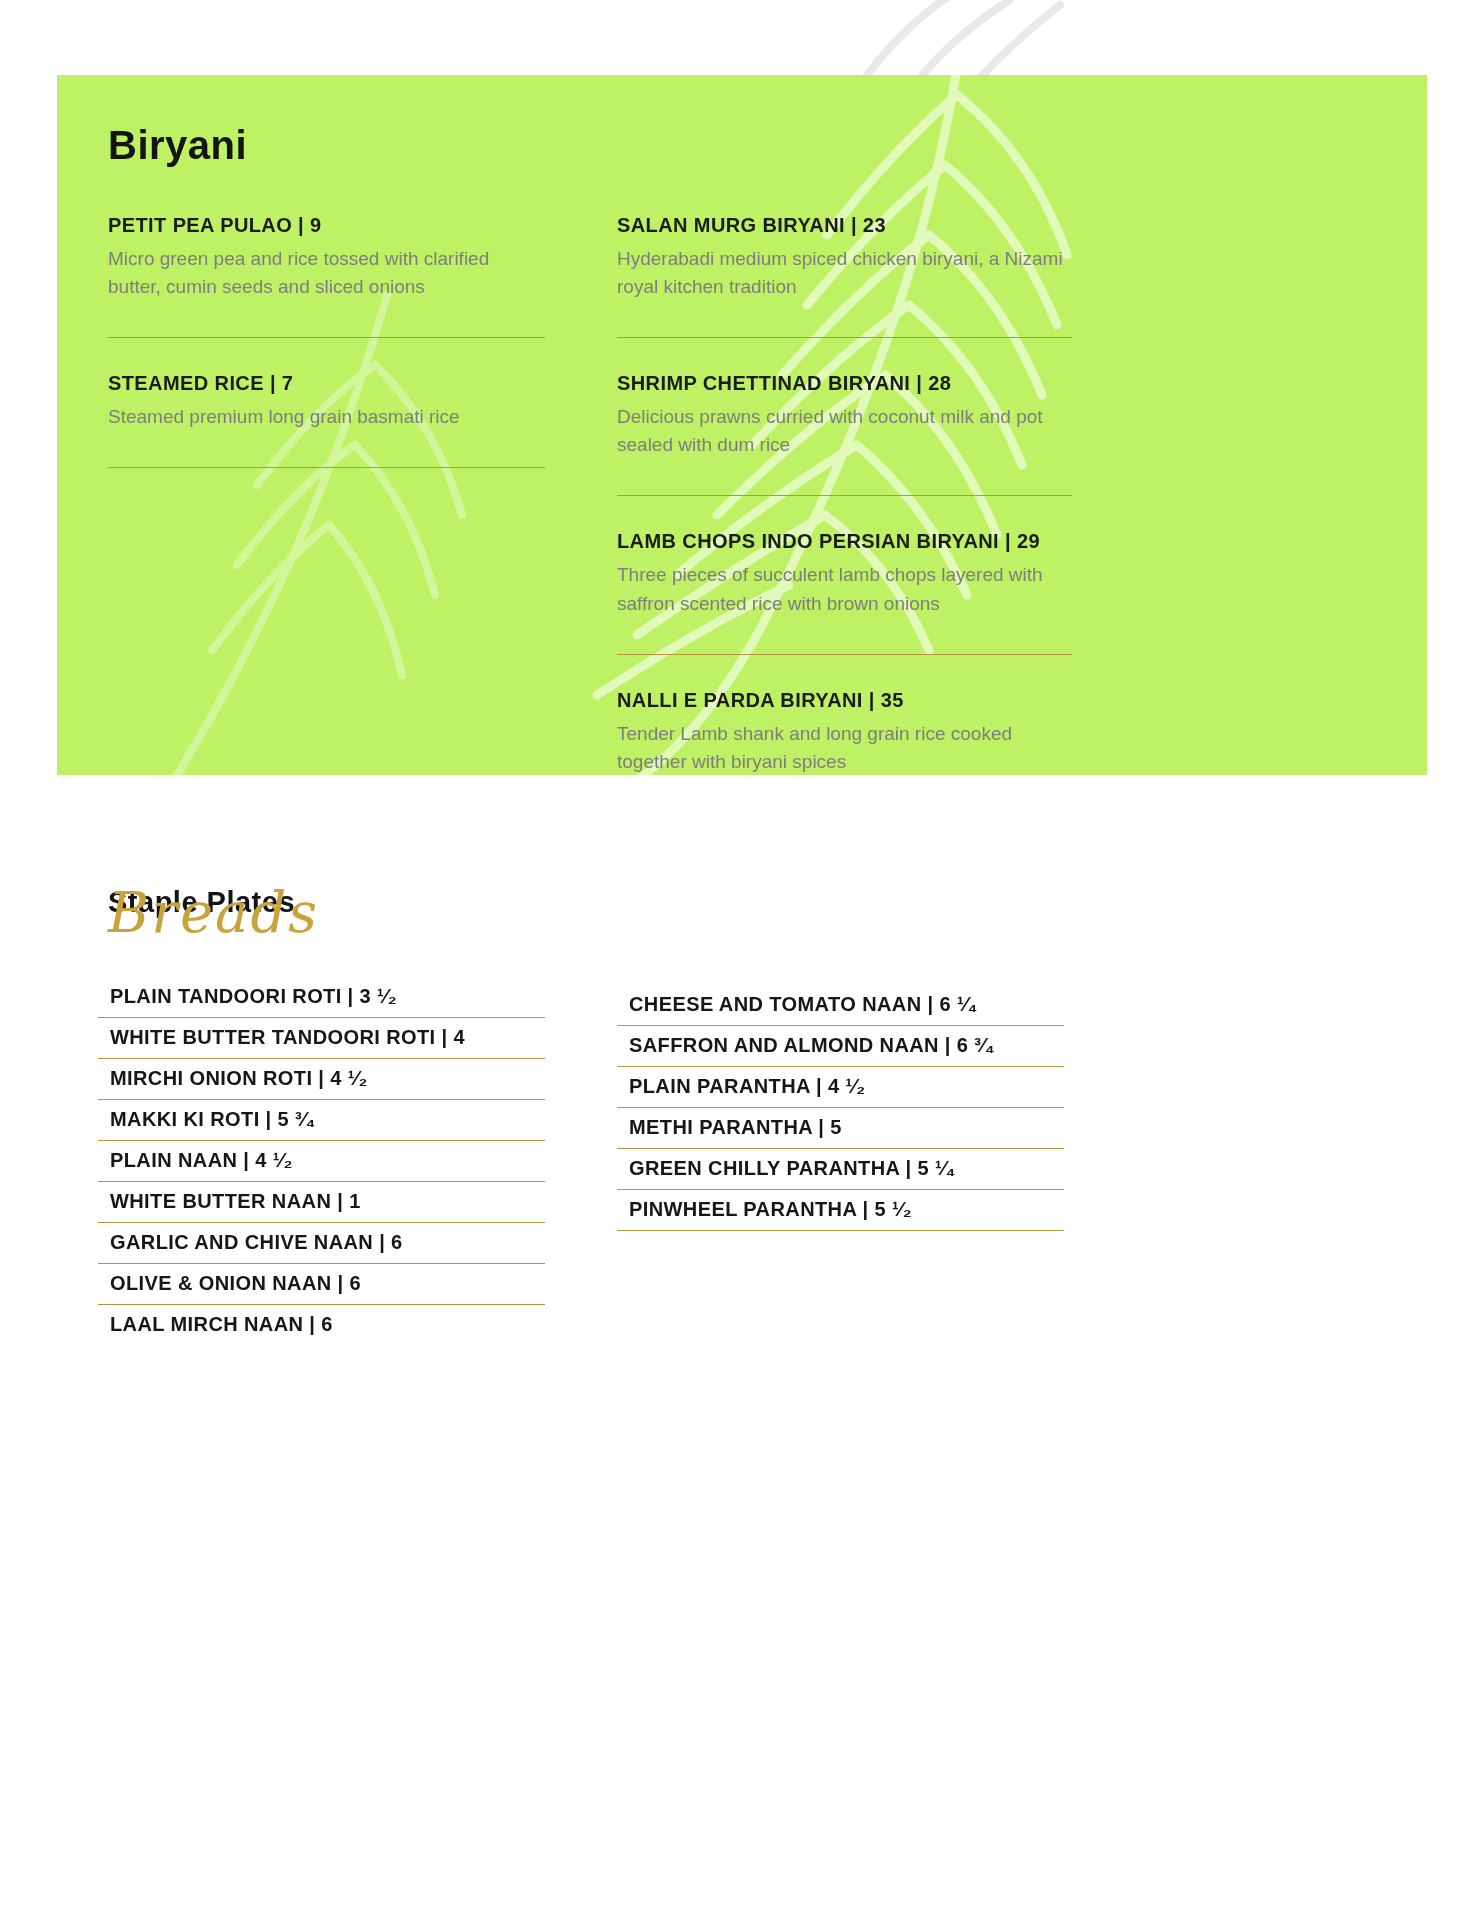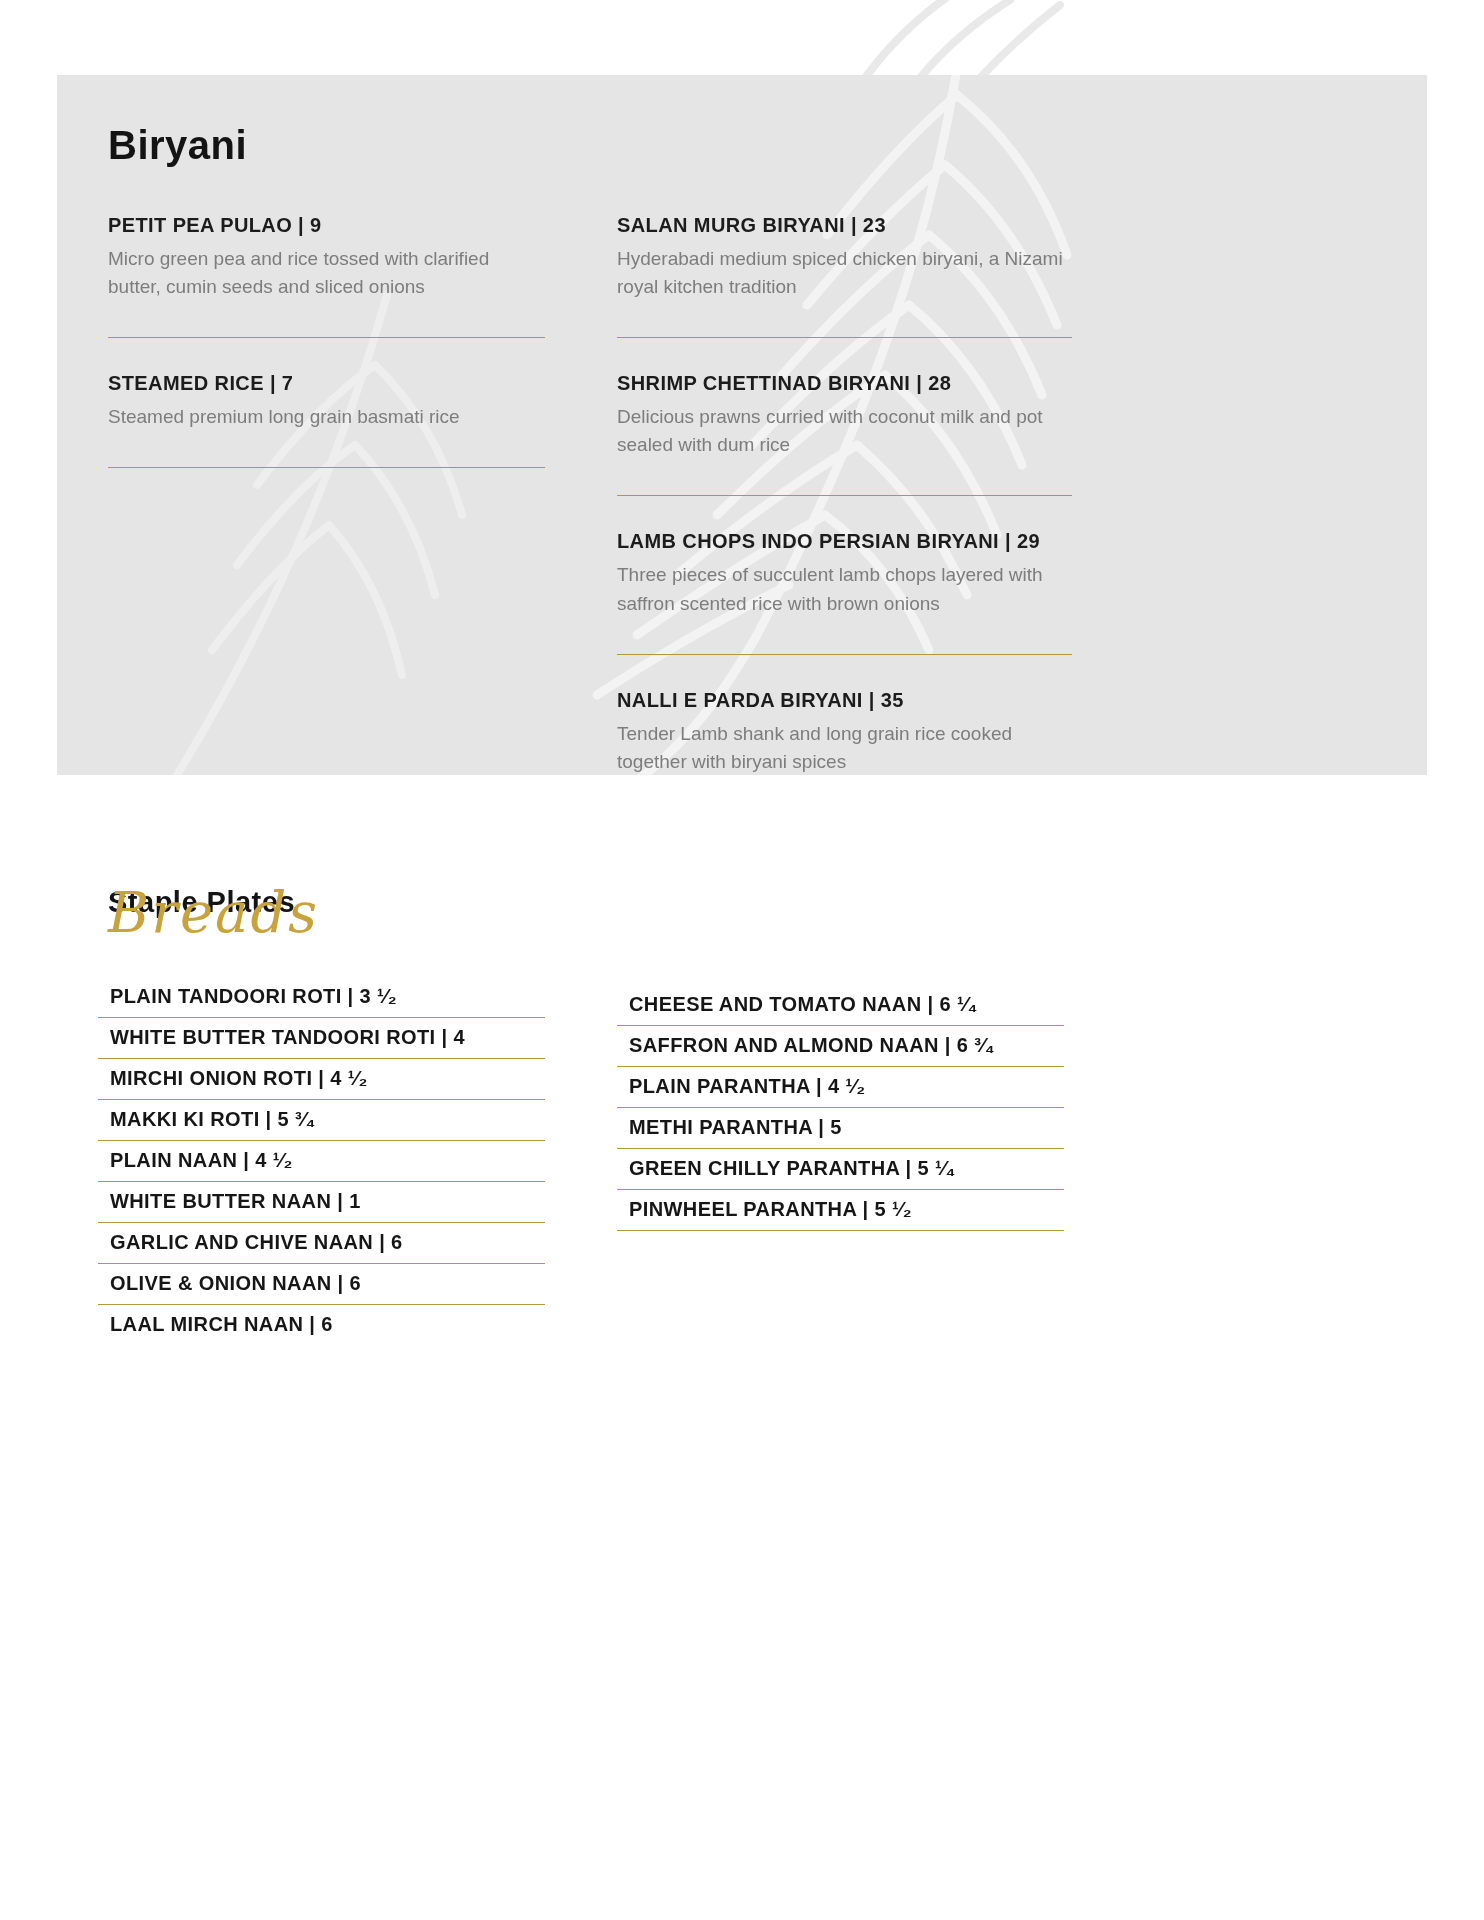--- a/index.html
+++ b/index.html
@@ -12,21 +12,21 @@
     overflow: hidden;
   }
 
   
   .card {
     position: absolute;
     left: 57px;
     top: 75px;
     width: 1370px;
     height: 700px;
-    background: #e5e5e5;
+    background: #bef264;
     overflow: hidden;
   }
   .card-inner {
     position: relative;
     padding: 34px 0 0 51px;
     z-index: 2;
   }
   .section-title {
     font-size: 40px;
     font-weight: 700;

